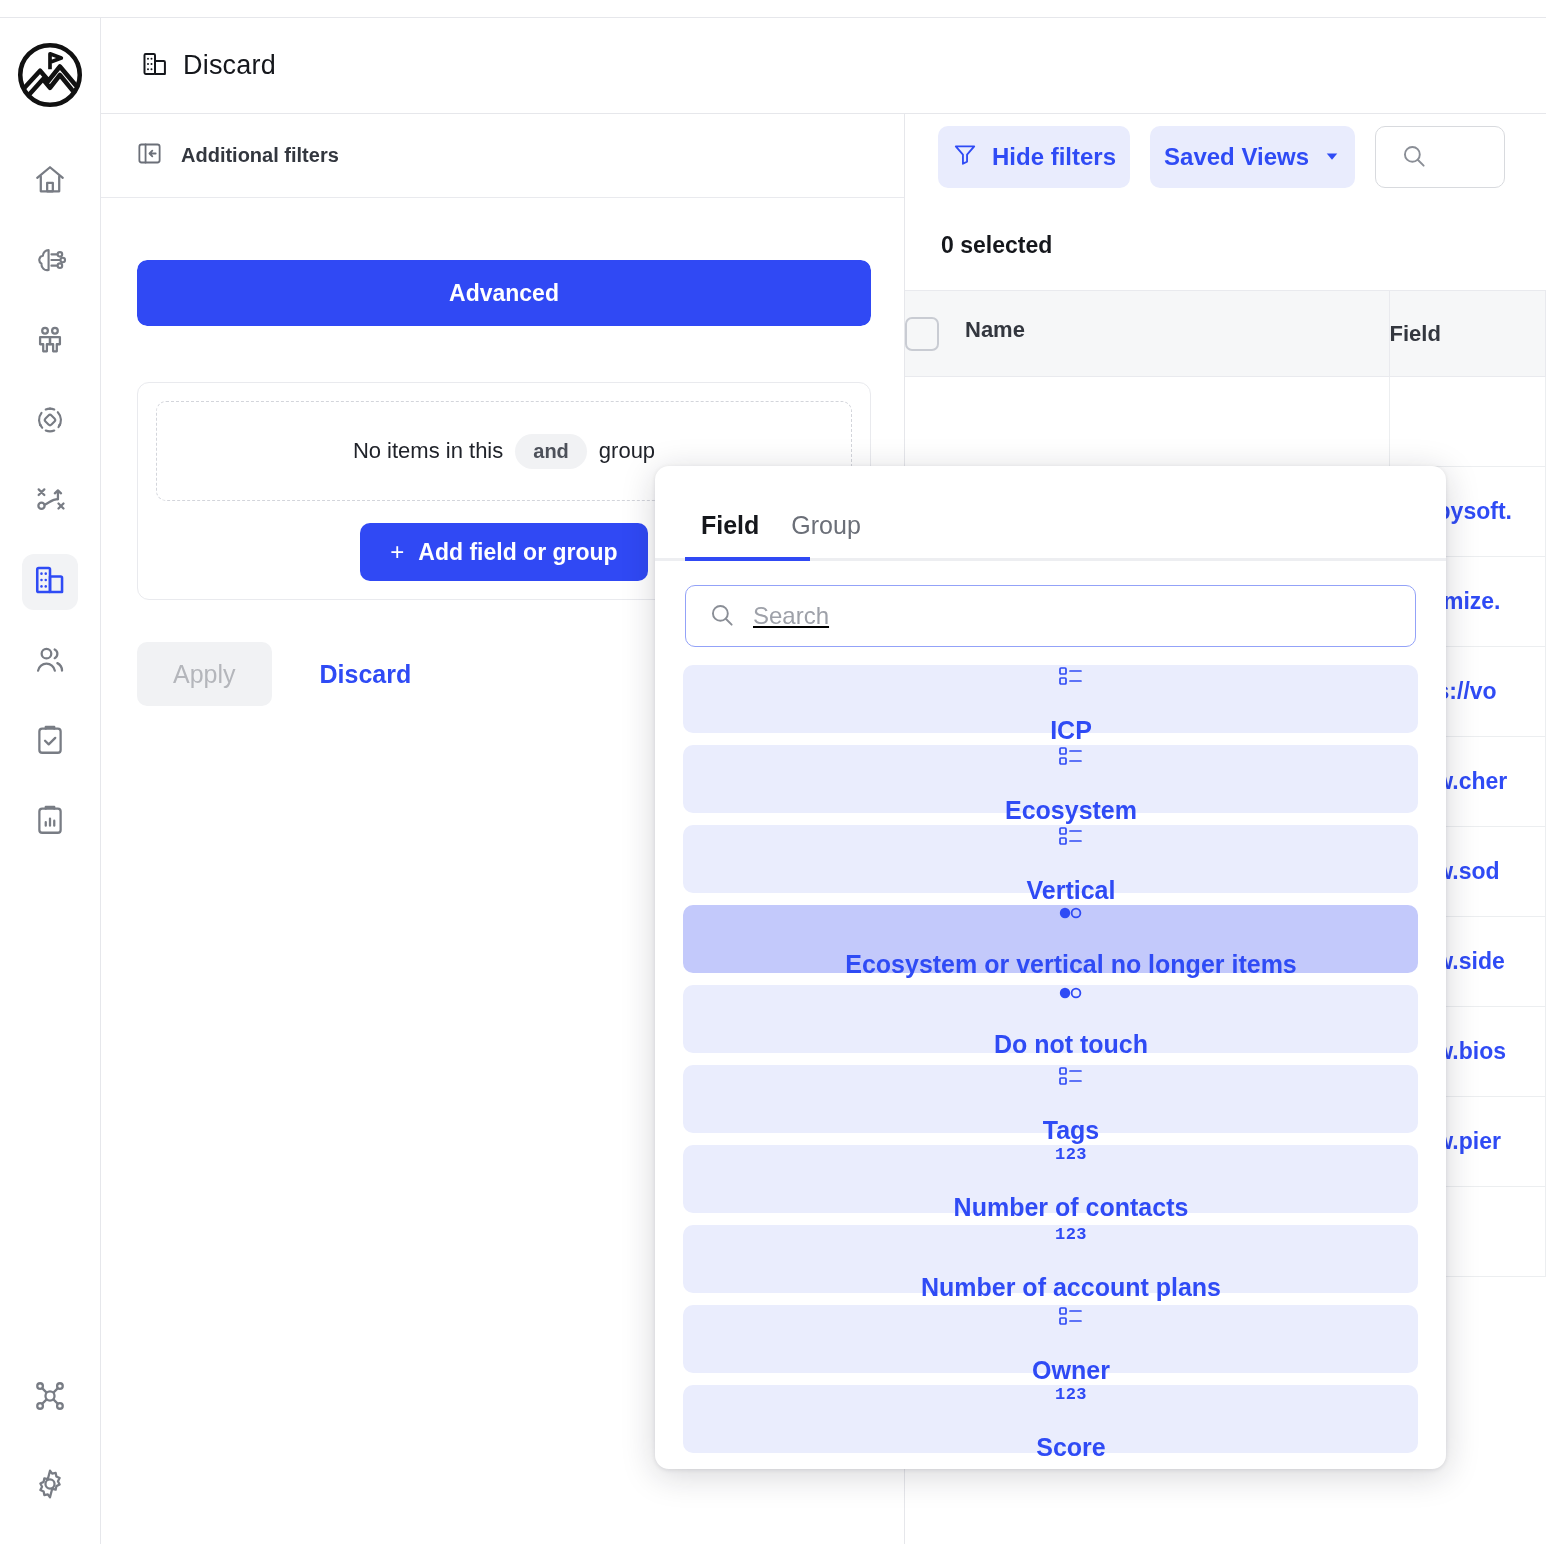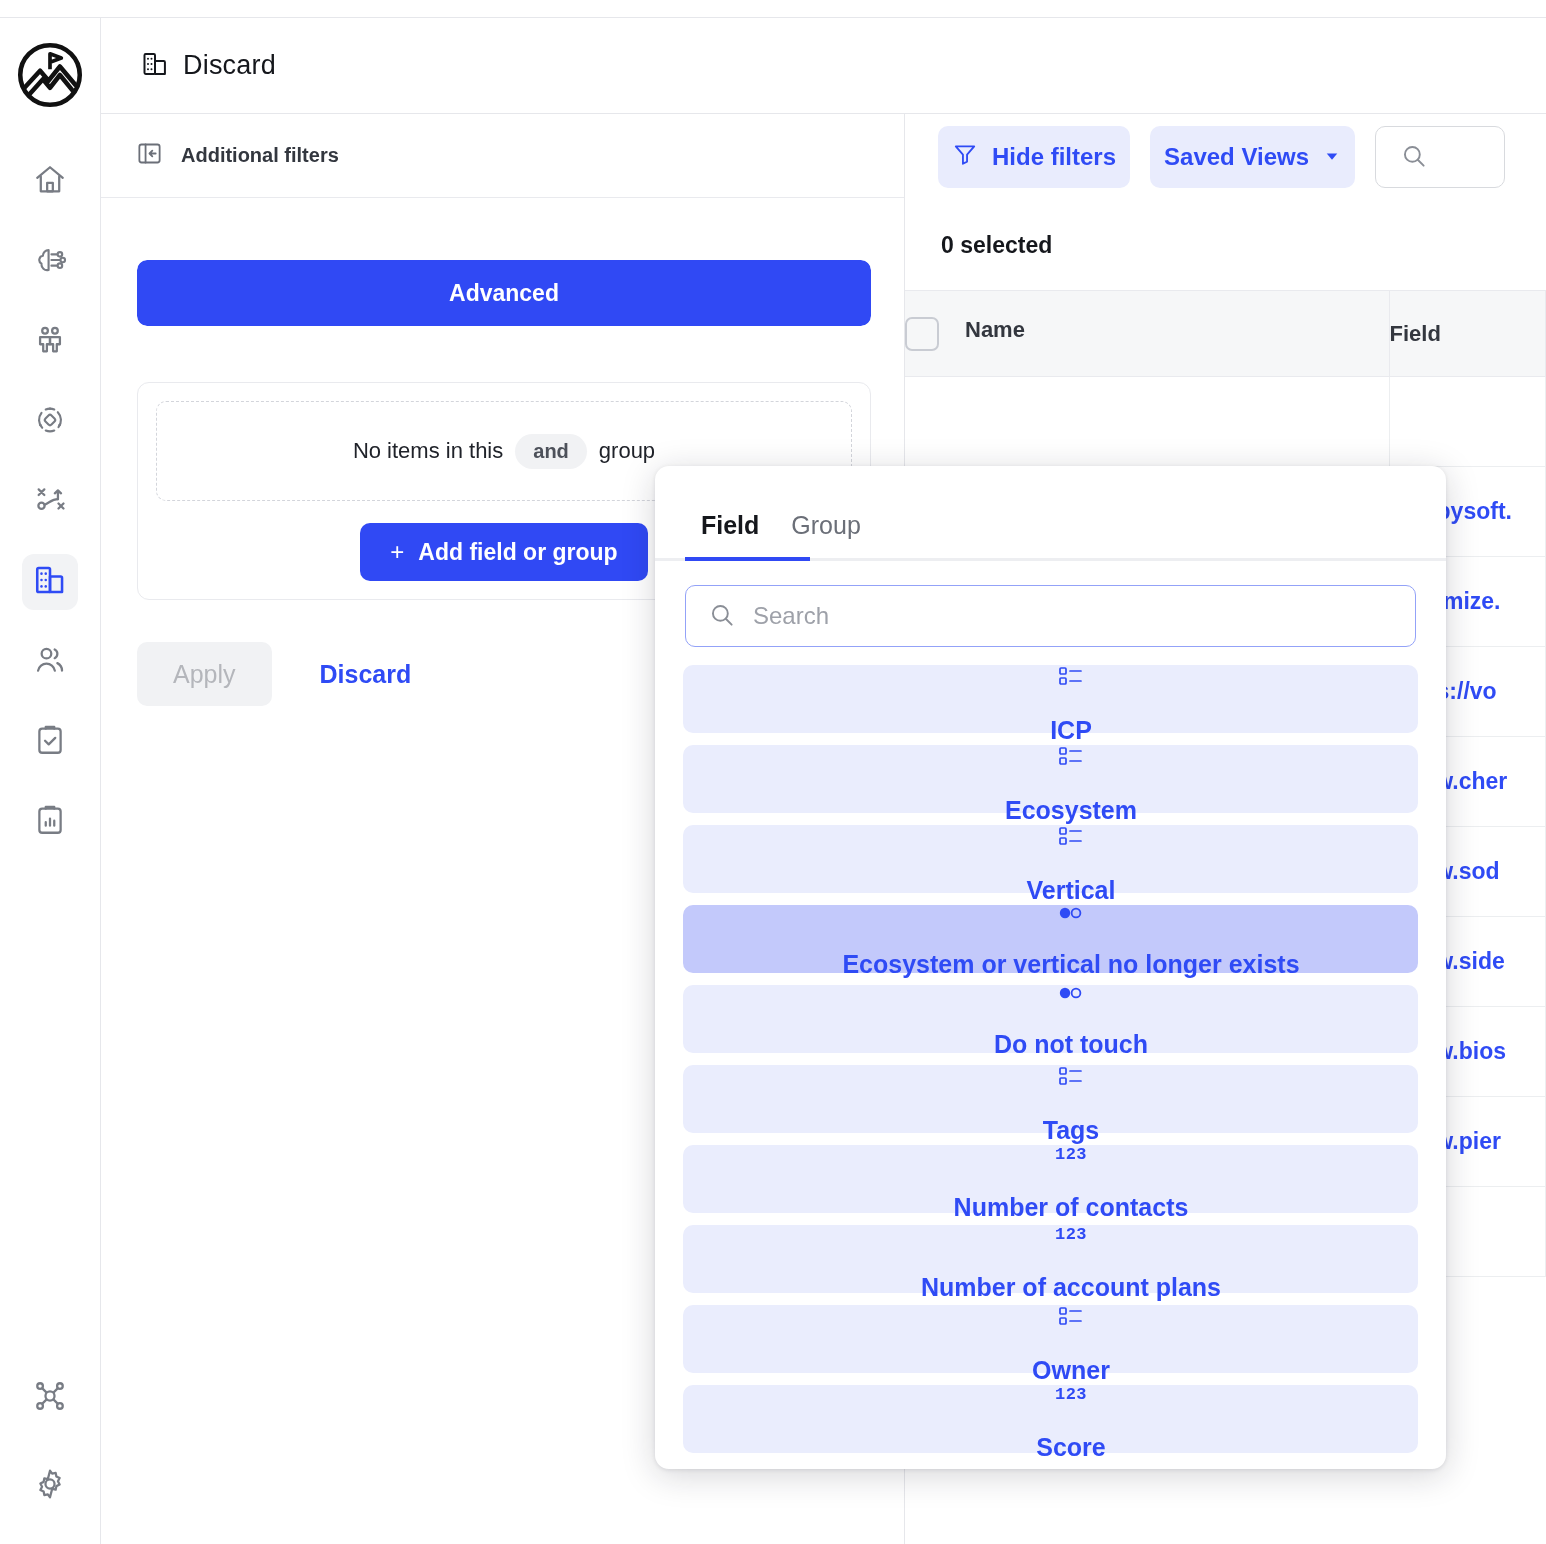--- a/index.html
+++ b/index.html
@@ -131,21 +131,21 @@
     overflow:hidden;
   }
   .pop-tabs { height:95px; display:flex; align-items:flex-end; padding:0 30px;
               border-bottom:3px solid #edeef1; position:relative; }
   .pop-tab { font-size:25px; color:#6b6f78; padding:0 16px 18px 16px; }
   .pop-tab.on { color:#15171c; font-weight:bold; }
   .tab-underline { position:absolute; left:30px; bottom:-3px; width:125px; height:4px; background:#3049f4; }
 
   .pop-search {
     margin:24px 30px 0 30px; height:62px; border:1px solid #93a2f8; border-radius:10px;
-    display:flex; align-items:center; gap:18px; padding-left:22px;
+    display:flex; align-items:center; gap:18px; padding-left:22px;text-decoration:underline;
   }
   .pop-search-ph { font-size:24px; color:#9ea1a9; }
 
   .opt-list { margin-top:18px; padding:0 28px; display:flex; flex-direction:column; gap:12px; }
   .opt {
     height:68px; border-radius:10px; background:#eaedfd;
     display:flex; align-items:center; gap:29px; padding-left:41px;
     color:#2f4bf5; font-size:25px; font-weight:bold;flex-direction:column;
   }
   .opt.hl { background:#c3c9fb; }
@@ -480,21 +480,21 @@
           </span>
           <span>Vertical</span>
         </div>
         <div class="opt hl">
           <span class="ico">
             <svg width="26" height="16" viewBox="0 0 26 16" fill="none">
               <circle cx="7" cy="8" r="5.2" fill="#2f4bf5"></circle>
               <circle cx="18" cy="8" r="4.4" stroke="#2f4bf5" stroke-width="1.8" fill="none"></circle>
             </svg>
           </span>
-          <span>Ecosystem or vertical no longer exists</span>
+          <span>Ecosystem or vertical no longer items</span>
         </div>
         <div class="opt">
           <span class="ico">
             <svg width="26" height="16" viewBox="0 0 26 16" fill="none">
               <circle cx="7" cy="8" r="5.2" fill="#2f4bf5"></circle>
               <circle cx="18" cy="8" r="4.4" stroke="#2f4bf5" stroke-width="1.8" fill="none"></circle>
             </svg>
           </span>
           <span>Do not touch</span>
         </div>

